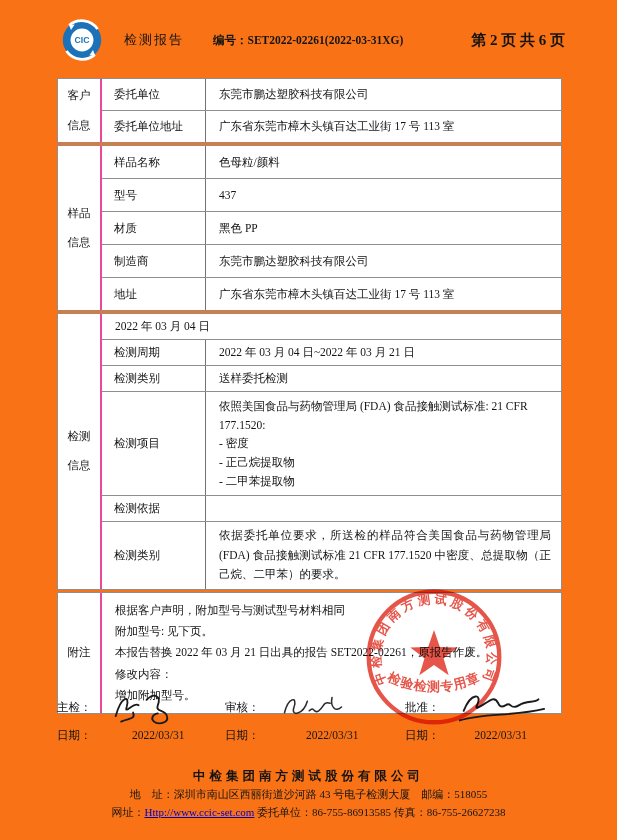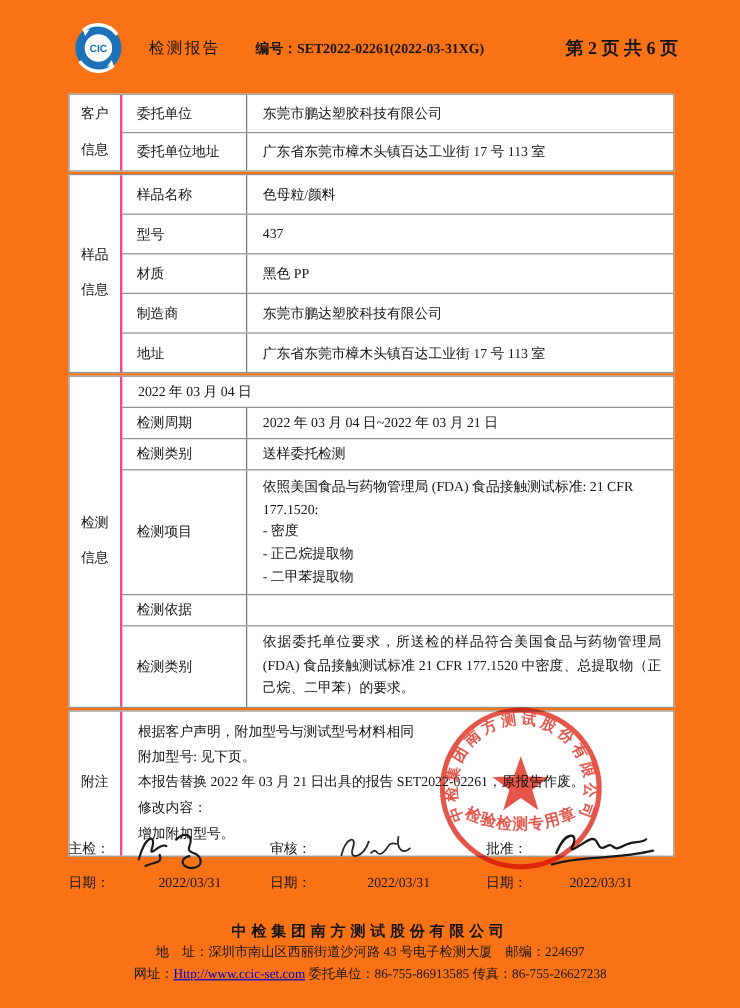--- a/index.html
+++ b/index.html
@@ -224,21 +224,21 @@
     <text font-size="13" font-weight="bold" fill="#e23b2e" letter-spacing="3.5" font-family="Liberation Serif, serif">
       <textPath href="#sealTopArc" startOffset="50%" text-anchor="middle">中检集团南方测试股份有限公司</textPath>
     </text>
     <text font-size="13.5" font-weight="bold" fill="#e23b2e" letter-spacing="1" font-family="Liberation Serif, serif">
       <textPath href="#sealBotArc" startOffset="50%" text-anchor="middle">检验检测专用章</textPath>
     </text>
   </svg>
 
   <div class="ftr">
     <div class="ftr-company">中检集团南方测试股份有限公司</div>
-    <div class="ftr-line">地　址：深圳市南山区西丽街道沙河路 43 号电子检测大厦　邮编：224697</div>
+    <div class="ftr-line">地　址：深圳市南山区西丽街道沙河路 43 号电子检测大厦　邮编：518055</div>
     <div class="ftr-line">
       <span>网址：</span><a href="#" title="Http://www.ccic-set.com">Http://www.ccic-set.com</a>
       <span>委托单位：</span><span>86-755-86913585</span>
       <span>传真：</span><span>86-755-26627238</span>
     </div>
   </div>
 
 </div>
 
 </body></html>

